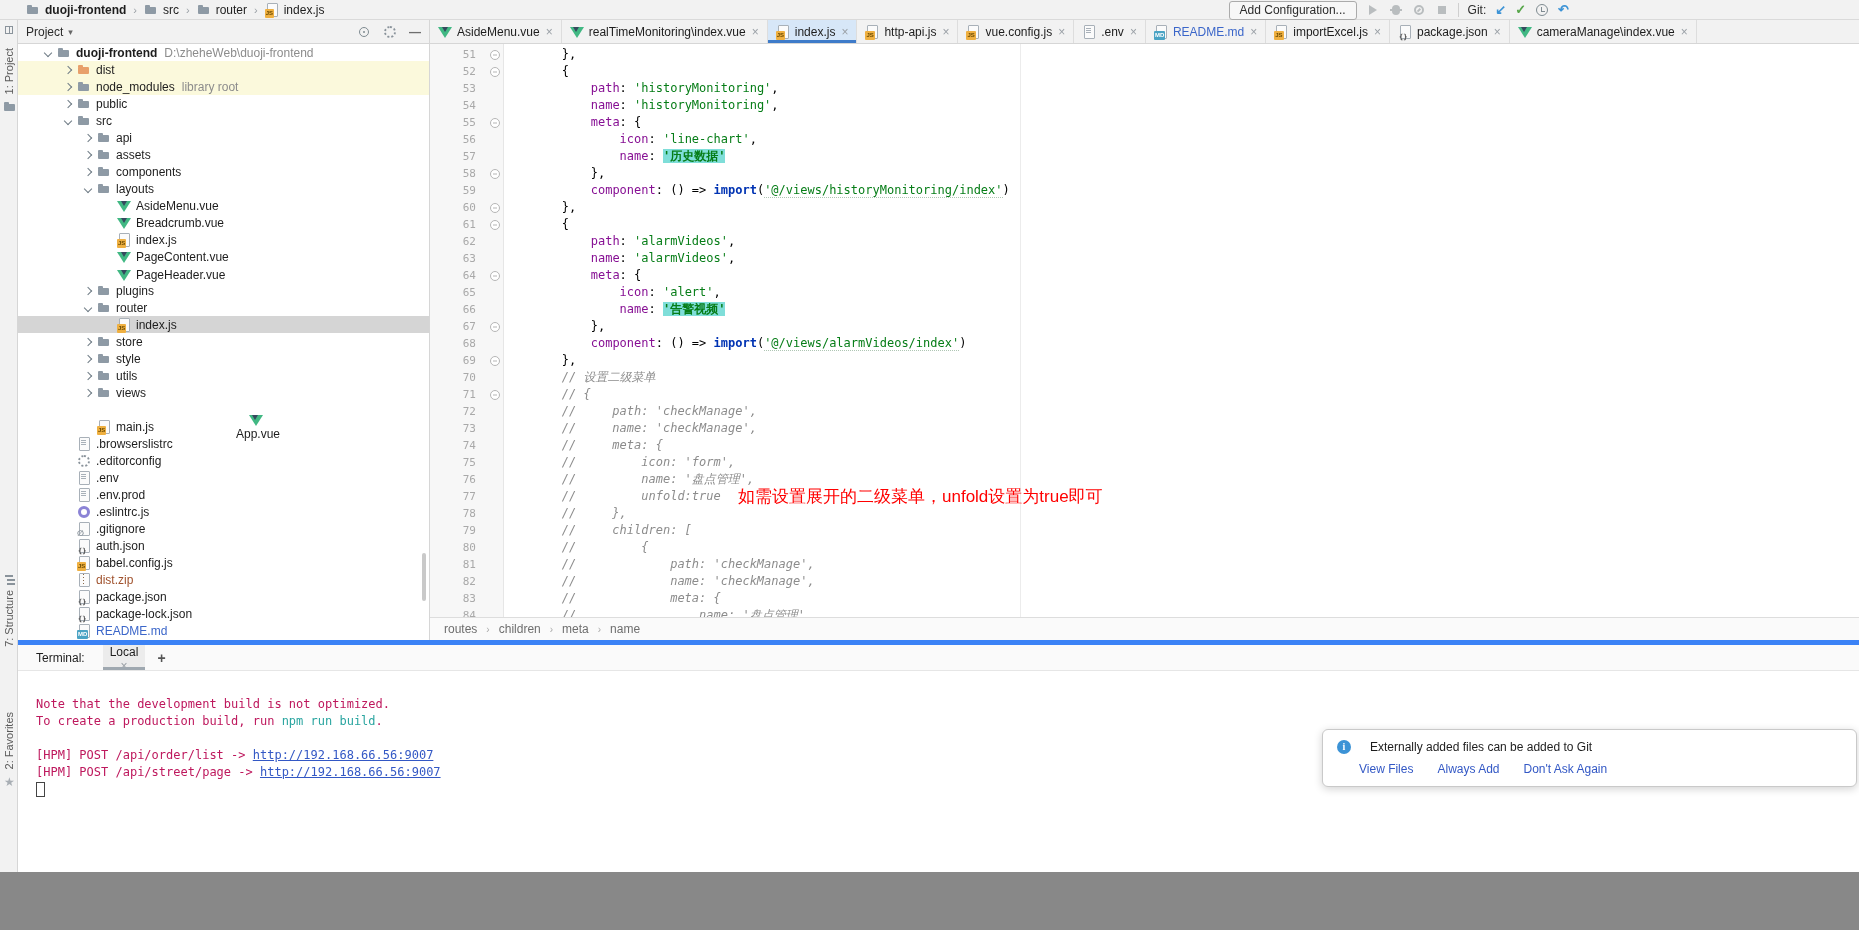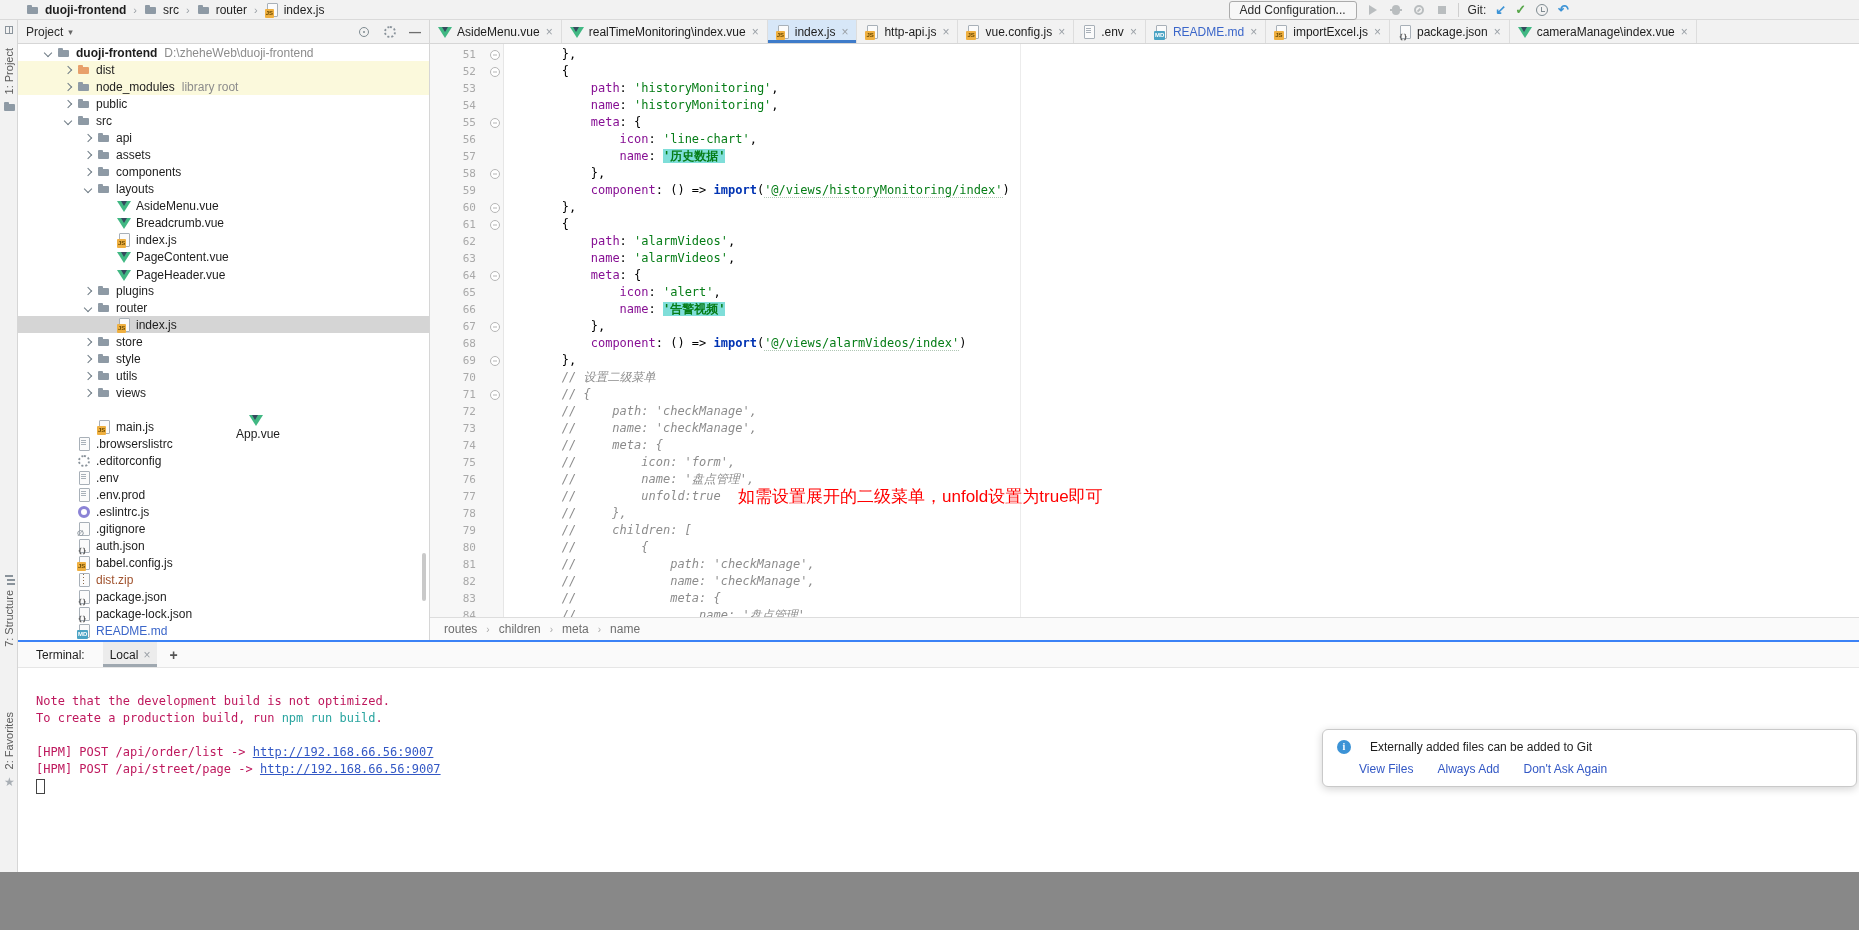--- a/index.html
+++ b/index.html
@@ -78,25 +78,25 @@
   .tk-hl{color:var(--str,#067D17);background:var(--teal,#7FDED9);font-weight:bold;}
   .guide{position:absolute;left:590px;top:0;height:100%;width:1px;background:#ECECEC;}
   .annotation{position:absolute;left:308px;top:441px;font-size:17px;color:var(--red,#FF0000);white-space:nowrap;}
   
   .crumbbar{position:absolute;left:430px;top:617px;right:0;height:23px;background:#FAFAFA;
             border-top:1px solid #DDDDDD;box-sizing:border-box;display:flex;align-items:center;
             padding-left:14px;gap:9px;color:#6e6e6e;}
   .bc-sep{color:#ABABAB;font-size:10px;}
   
   .terminal{position:absolute;left:18px;top:640px;right:0;bottom:0;background:#fff;
-            border-top:2px solid #3b82f6;box-sizing:border-box;}
+            border-top:5px solid #3b82f6;box-sizing:border-box;}
   .thead{height:26px;display:flex;align-items:center;padding-left:18px;background:#FAFAFA;
          border-bottom:1px solid #E6E6E6;box-sizing:border-box;}
-  .ttab{margin-left:18px;height:100%;display:flex;align-items:center;gap:5px;padding:0 7px;
-        background:#ECECEC;position:relative;}
+  .ttab{margin-left:18px;height:100%;display:flex;align-items:center;padding:0 7px;
+        background:#ECECEC;position:relative;flex-direction:column;}
   .ttab::after{content:"";position:absolute;left:0;right:0;bottom:0;height:3px;background:#9FA8B0;}
   .ttab .x{color:#9aa0a6;}
   .tplus{margin-left:12px;color:#555;font-size:14px;font-weight:bold;}
   .tbody{position:absolute;left:0;top:26px;right:0;bottom:0;padding:8px 0 0 18px;
          font-family:"DejaVu Sans Mono",monospace;font-size:12px;}
   .tline{height:17px;line-height:17px;white-space:pre;}
   .tt-t{color:#be185d;}
   .tt-cmd{color:var(--tcmd,#2AA5A0);}
   .tt-link{color:var(--link,#3358C5);text-decoration:underline;}
   .cursor{display:inline-block;width:7px;height:13px;border:1px solid #444;vertical-align:middle;}

